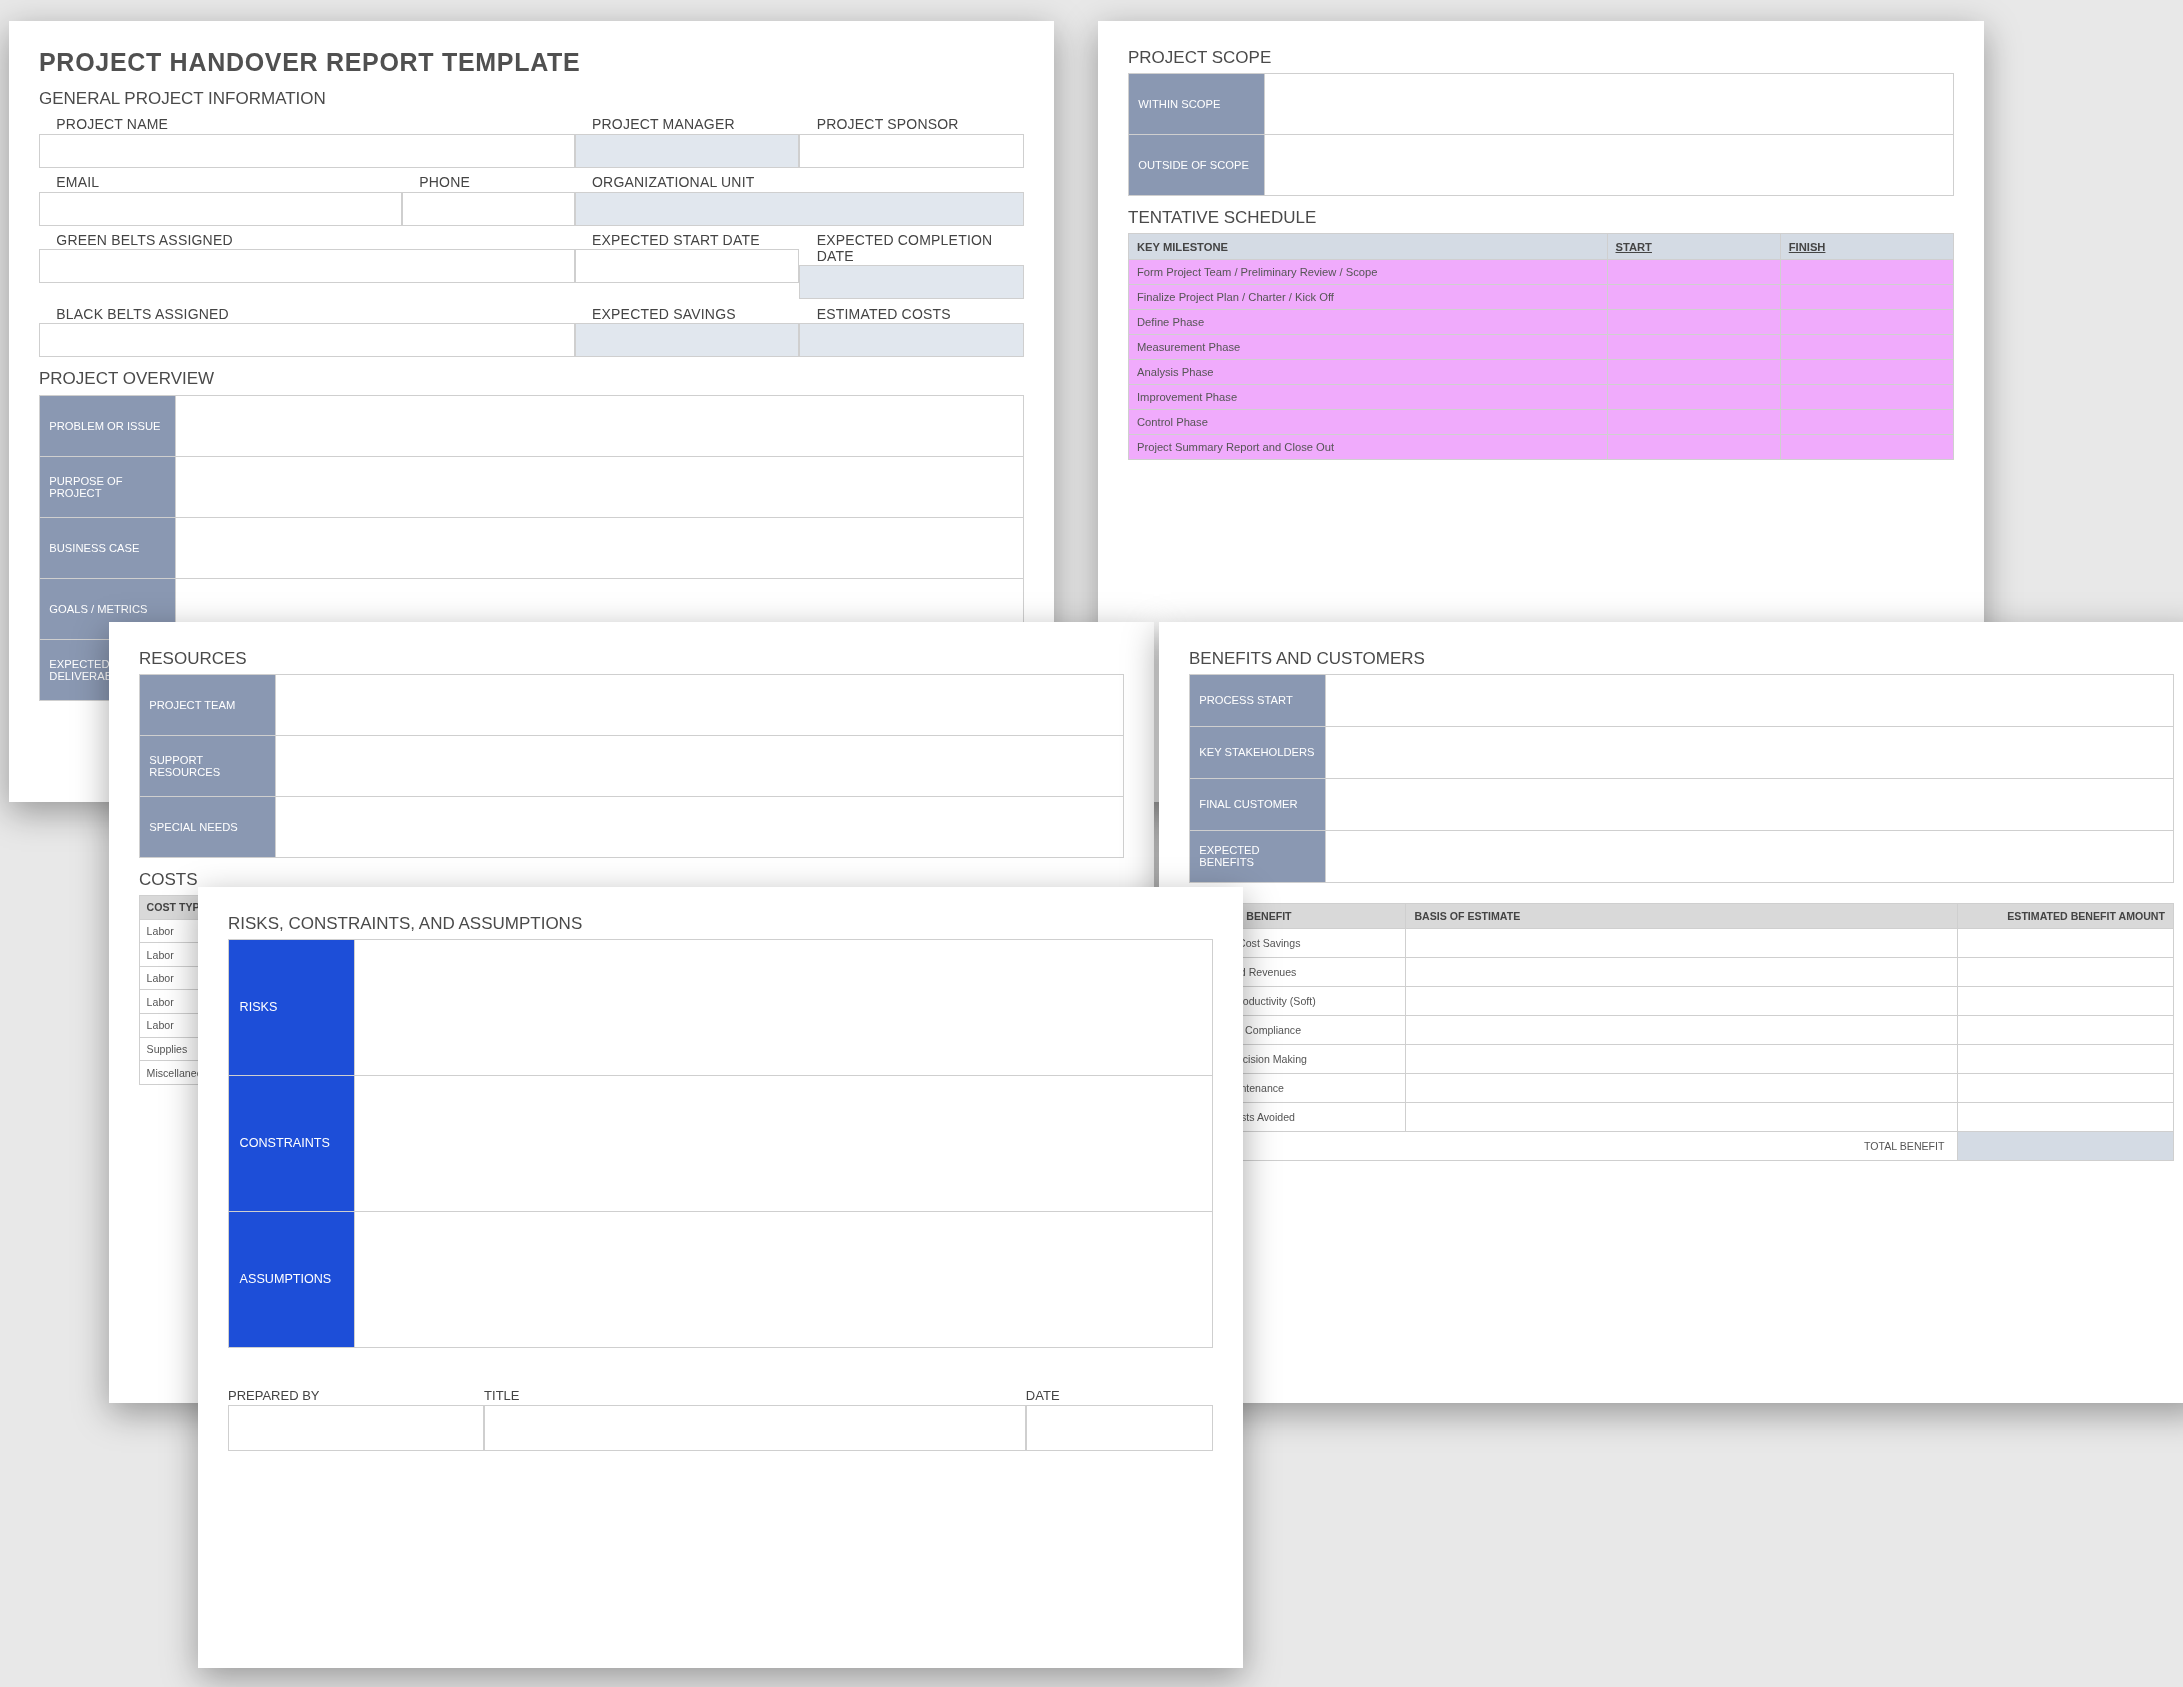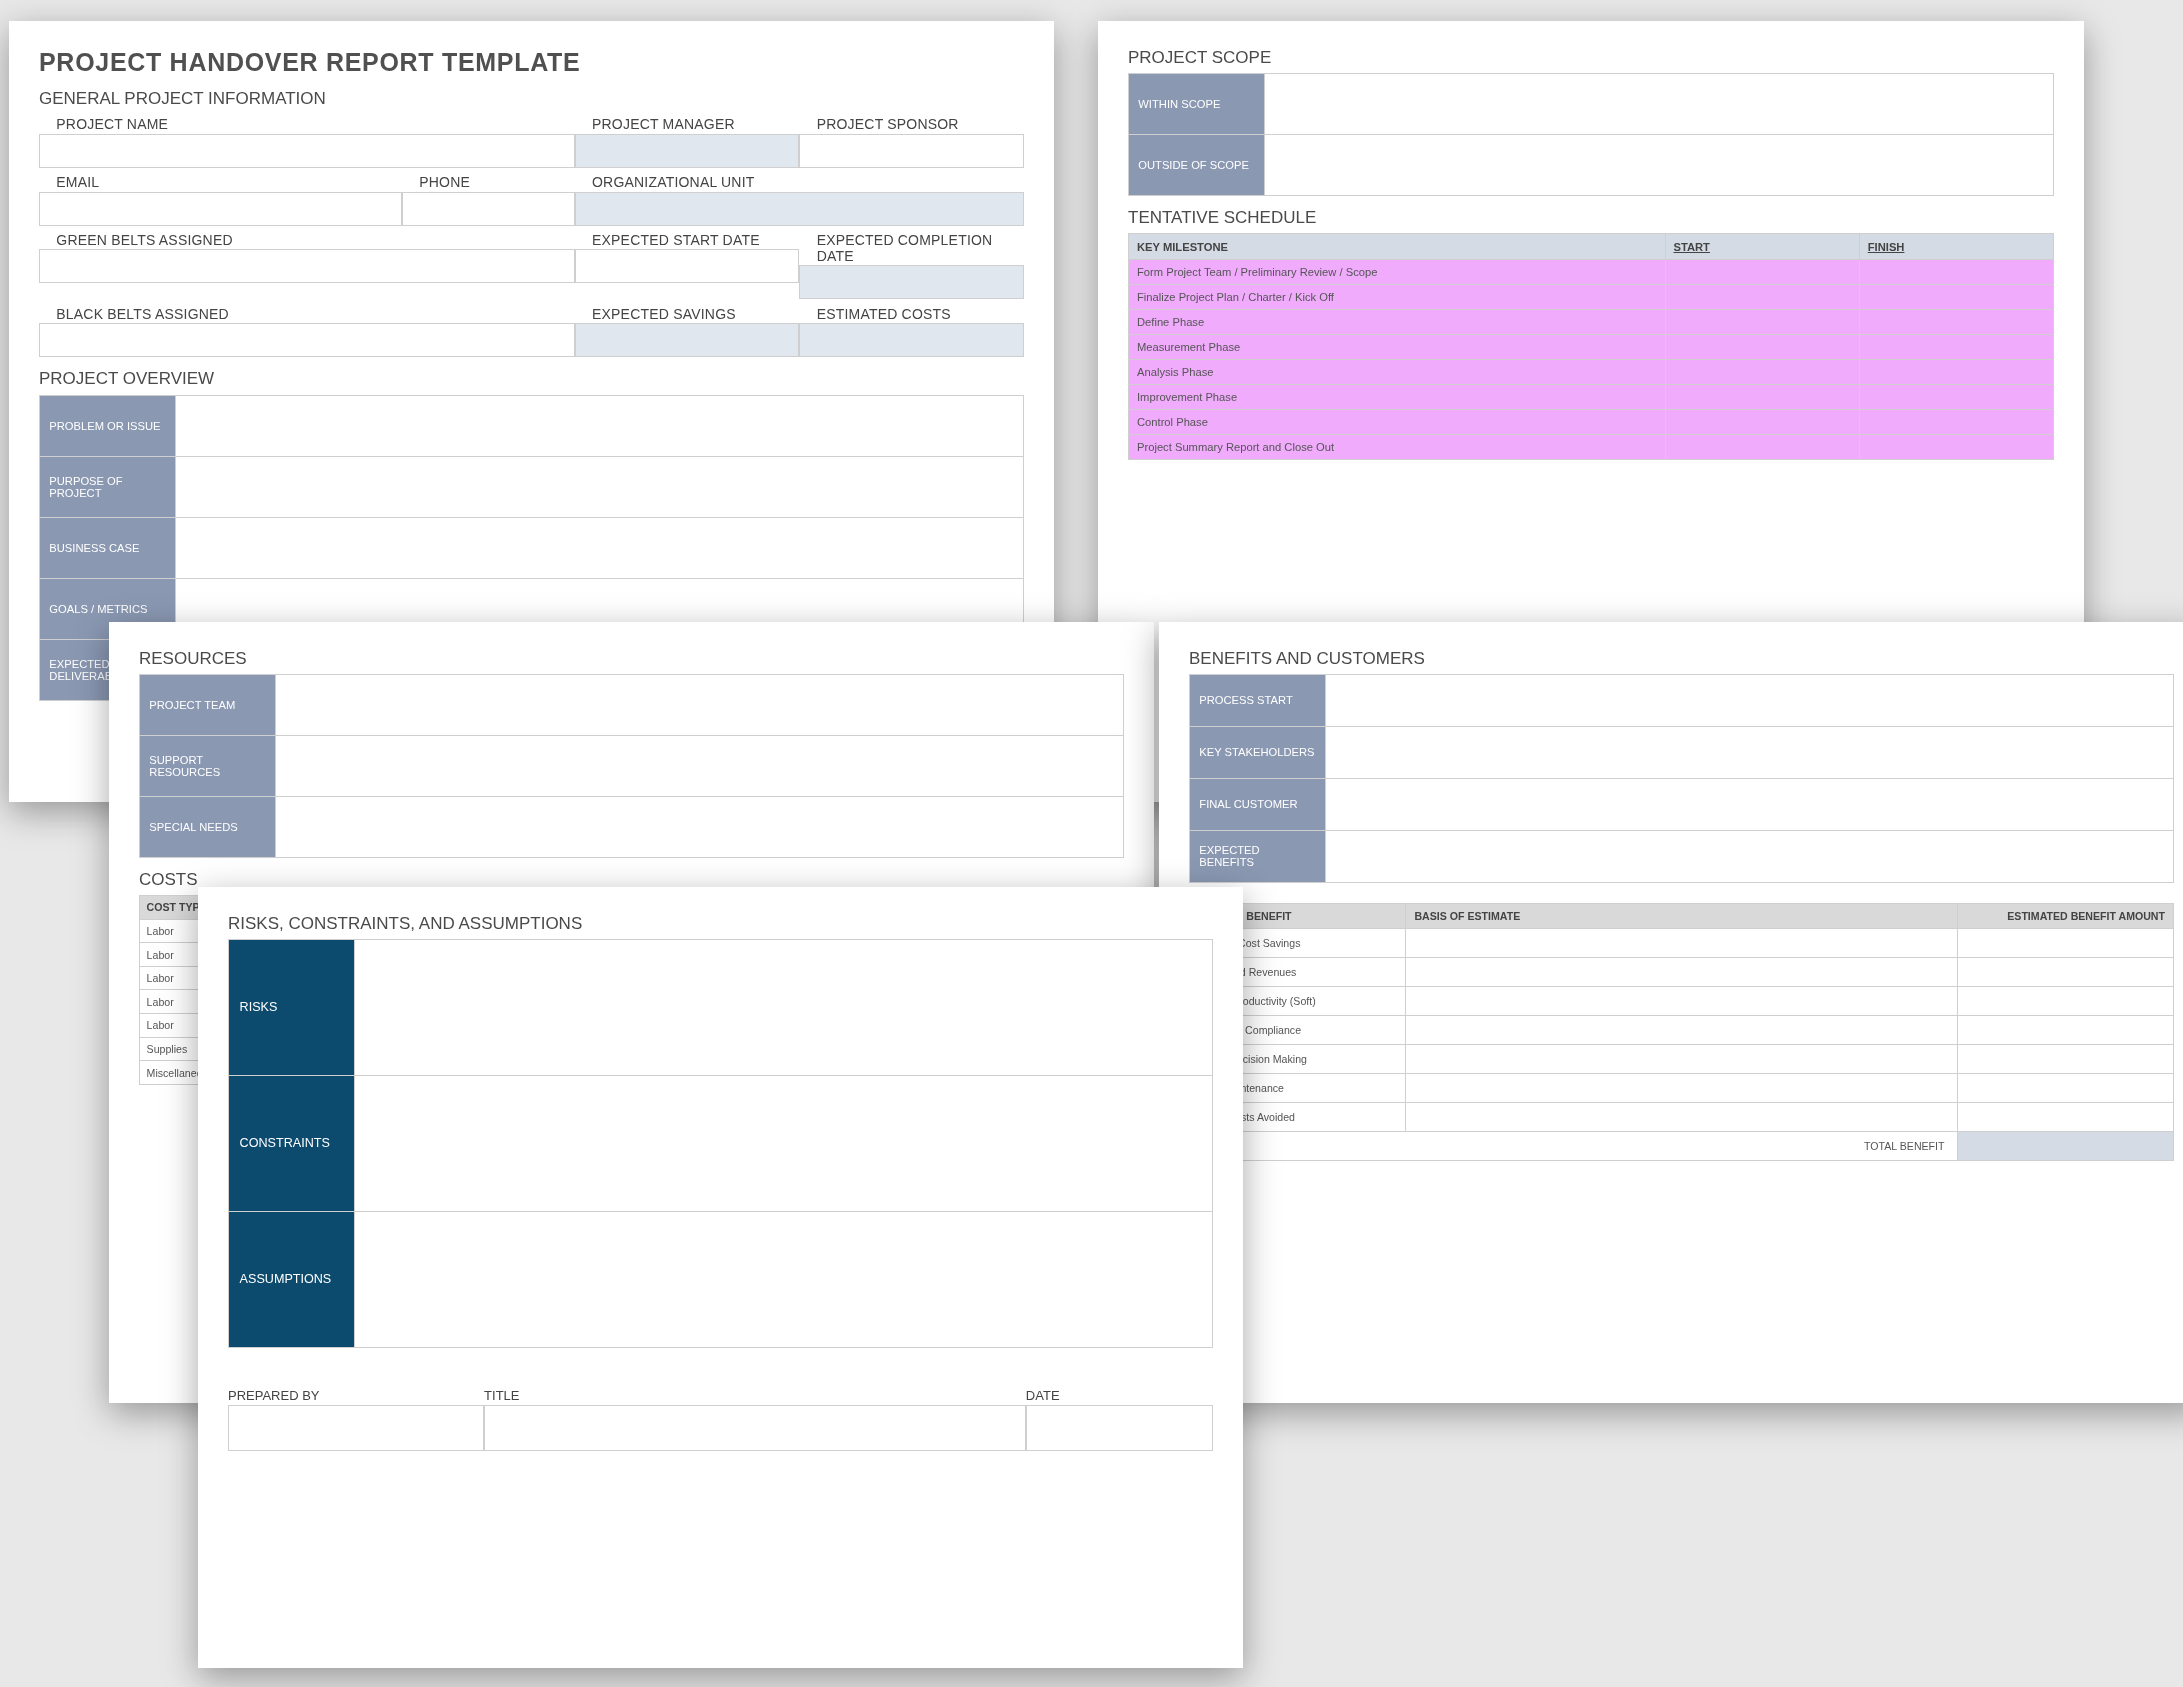--- a/index.html
+++ b/index.html
@@ -11,21 +11,21 @@
     position: relative;
     overflow: hidden;
   }
   .page {
     position: absolute;
     background: #fff;
     box-shadow: 0 10px 33px rgba(0,0,0,0.35);
     padding: 26.5px 30px 30px 30px;
   }
   .page1 { left: 9px;  top: 21px;   width: 1045px; height: 781px; }
-  .page2 { left: 1098px; top: 21px;  width: 986px; height: 781px; }
+  .page2 { left: 1098px; top: 21px;  width: 886px; height: 781px; }
   .page3 { left: 109px;  top: 622px;  width: 1045px; height: 781px; }
   .page4 { left: 1159px; top: 622px;  width: 1045px; height: 781px; }
   .page5 { left: 198px;  top: 887px; width: 1045px; height: 781px; }
 
   .main-title {
     font-size: 25px;
     font-weight: bold;
     letter-spacing: 0.7px;
     color: #505050;
     margin-bottom: 8px;
@@ -90,21 +90,21 @@
 
   .cost-table { border-collapse: collapse; width: 100%; }
   .cost-table th, .cost-table td { border: 0.7px solid #cfcfcf; font-size: 10.6px; }
   .cost-table th { background: #d9d9d9; padding: 5.3px 6.6px; text-align:left; font-weight:bold; color:#444;}
   .cost-table td { background: #fff; padding: 5.3px 6.6px; color:#555; }
 
   .risks-table { border-collapse: collapse; width: 100%; }
   .risks-table td { border: 0.7px solid #cfcfcf; }
   .risks-header {
     width: 126px;
-    background: #0c4a6e;
+    background: #1d4ed8;
     color: #fff;
     font-size: 12.6px;
     padding: 9.3px 10.6px;
     vertical-align: middle;
   }
   .risks-header.tall { height: 136px; }
 
   .sig-row { display:flex; margin-top: 40px; }
   .sig-field { }
   .sig-label { font-size: 13px; color:#444; padding-bottom:2.6px;}

